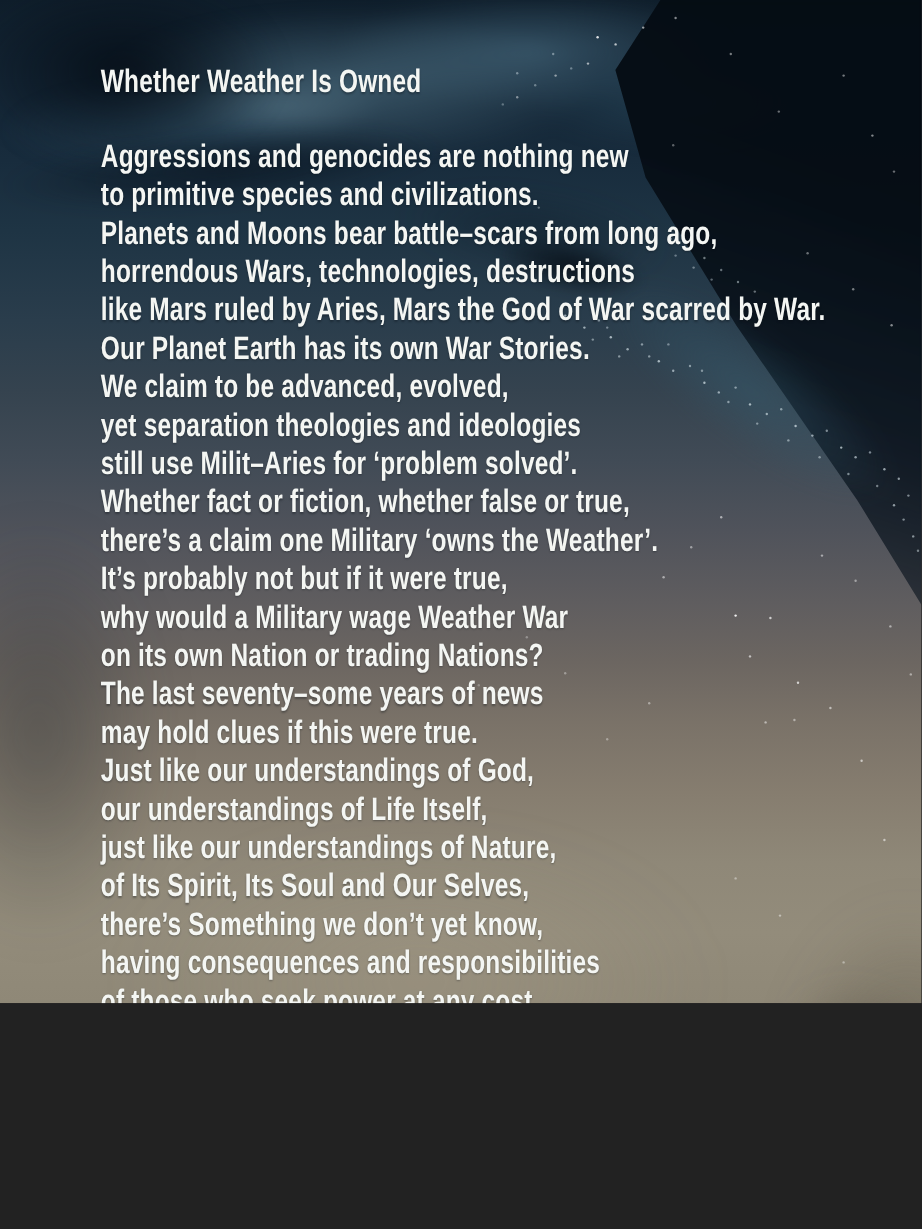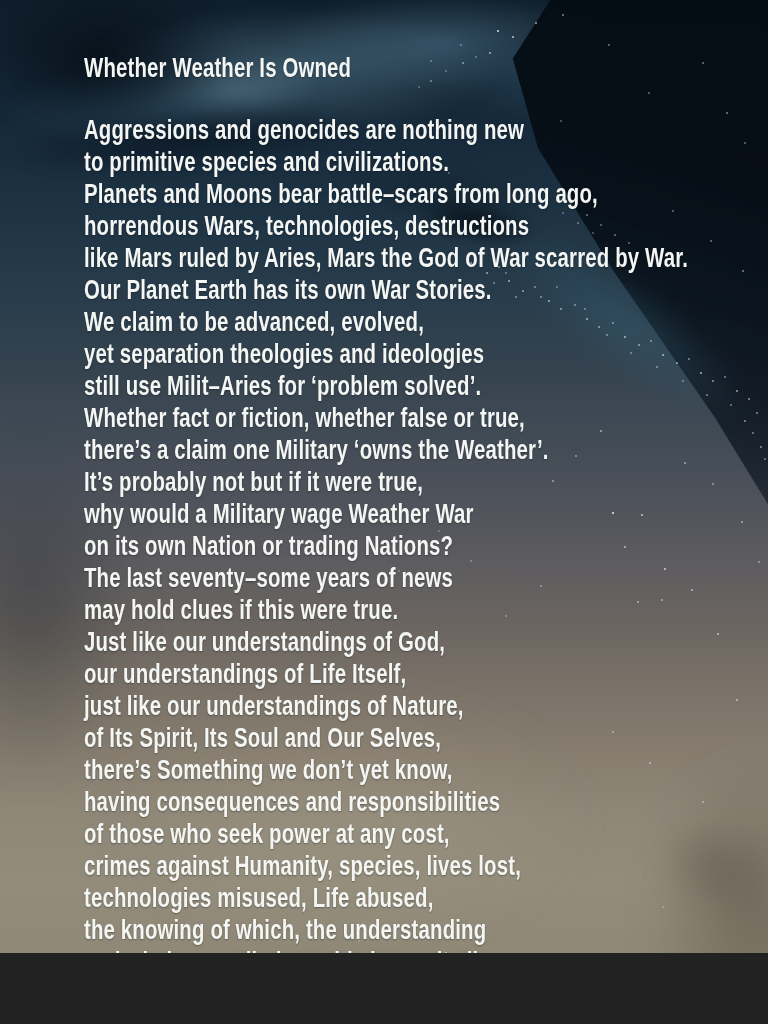--- a/index.html
+++ b/index.html
@@ -1,17 +1,17 @@
 <!DOCTYPE html>
 <html><head>
 <meta charset="utf-8">
 <style>
   html,body{margin:0;padding:0;background:#222;}
   .stage{
-    position:relative;width:768px;height:953px;overflow:hidden;
+    position:relative;width:768px;height:836px;overflow:hidden;
     font-family:"Liberation Sans","DejaVu Sans",sans-serif;
     background:linear-gradient(180deg,
       #0f1e2b 0%, #142636 8%, #182c3d 16%, #1e3444 23%,
       #2a3d4c 32%, #35434f 39%, #414b56 46%, #50535b 53%,
       #5f5d5f 60%, #6c6661 66%, #7a7268 72%, #867d6f 79%,
       #8f8878 86%, #938c7b 93%, #8f8877 100%);
   }
   .layer{position:absolute;pointer-events:none;}
 
   

